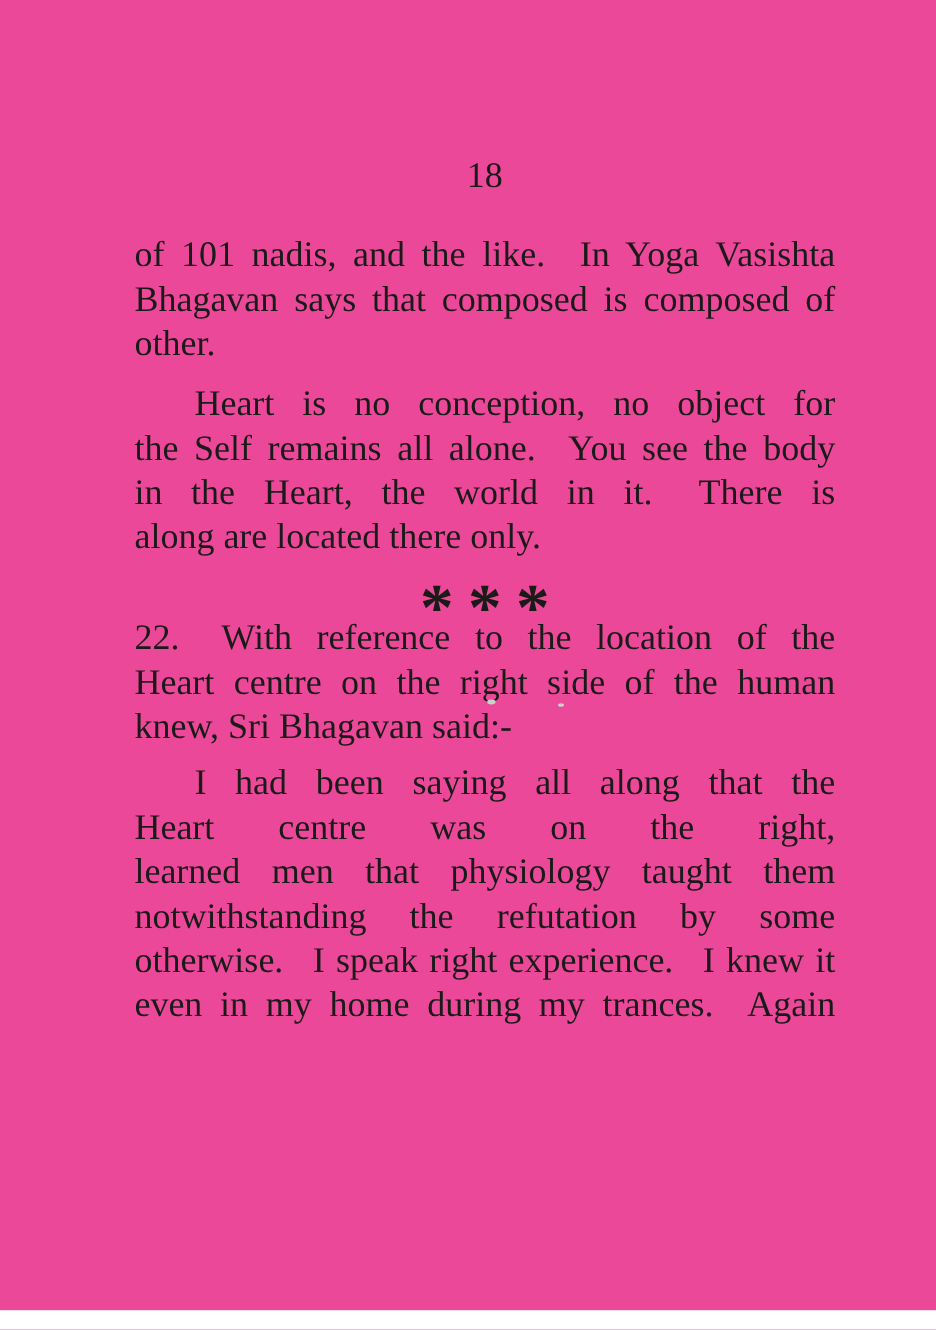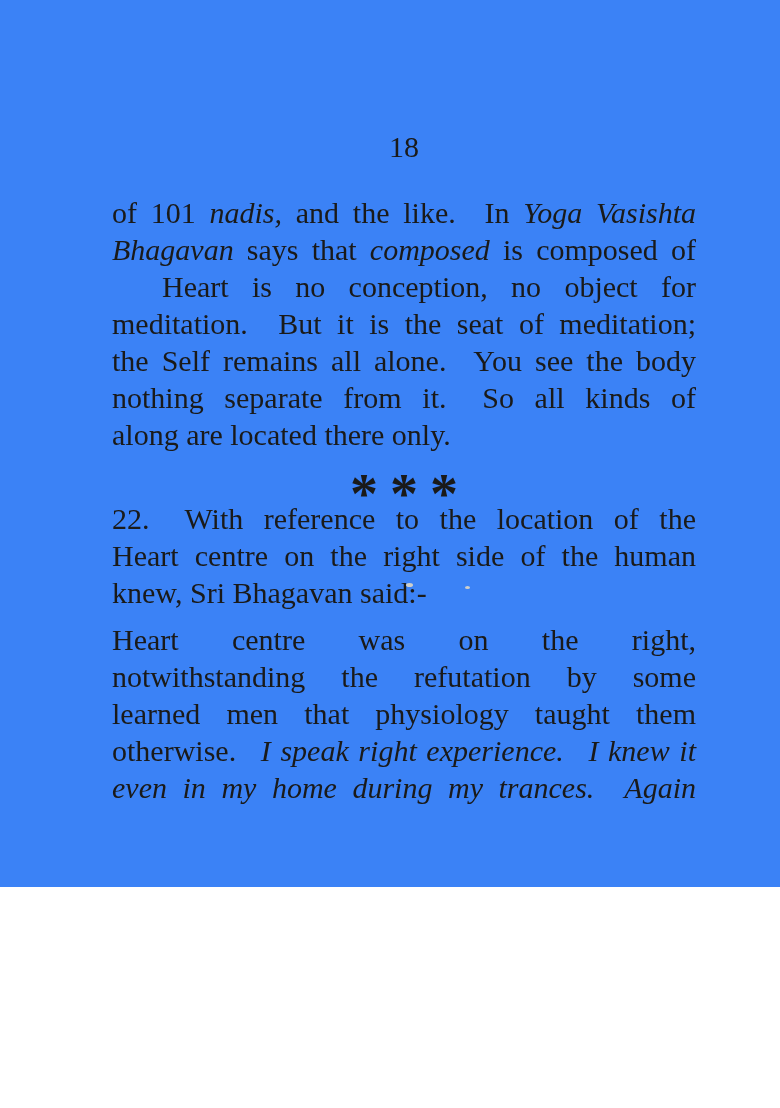--- a/index.html
+++ b/index.html
@@ -1,20 +1,20 @@
 <!DOCTYPE html>
 <html><head>
 <meta charset="utf-8">
 <style>
   html, body { margin: 0; padding: 0; background: #ffffff; }
   .sheet {
     position: relative;
     width: 780px;
-    height: 887px;
-    background: #3b82f6;
+    height: 1092px;
+    background: #ec4899;
     overflow: hidden;
     font-family: "Liberation Serif", "DejaVu Serif", serif;
     color: #1a1a19;
   }
   .folio {
     position: absolute;
     left: 112px;
     top: 128px;
     width: 584px;
     text-align: center;
@@ -29,22 +29,22 @@
   }
   .ln {
     font-size: 30px;
     line-height: 37px;
     text-align: justify;
     text-align-last: justify;
     white-space: normal;
   }
   .ln.last { text-align-last: left; }
   .ln.ind  { padding-left: 50px; }
-  .it { font-style: italic; }
-  .para.sp { margin-top: 0; }
+  .it { }
+  .para.sp { margin-top: 13px; }
   .para.sp2 { margin-top: 10px; }
   .divider-row {
     margin-top: 10px;
     height: 37px;
     text-align: center;
     overflow: visible;
   }
   .divider-glyphs {
     display: inline-block;
     font-size: 56px;
@@ -66,44 +66,45 @@
 
 <div class="sheet">
 
   <div class="folio">18</div>
 
   <div class="textcol">
 
     <div class="para">
       <div class="ln"><span>of 101 </span><span class="it">nadis,</span><span> and the like.  In </span><span class="it">Yoga Vasishta</span></div>
       <div class="ln"><span class="it">Bhagavan</span><span> says that </span><span class="it">composed</span><span> is composed of</span></div>
+      <div class="ln last"><span>other.</span></div>
     </div>
 
     <div class="para sp">
       <div class="ln ind">Heart is no conception, no object for</div>
-      <div class="ln">meditation.  But it is the seat of meditation;</div>
       <div class="ln">the Self remains all alone.  You see the body</div>
-      <div class="ln">nothing separate from it.  So all kinds of</div>
+      <div class="ln">in the Heart, the world in it.  There is</div>
       <div class="ln last">along are located there only.</div>
     </div>
 
     <div class="divider-row">
       <span class="divider-glyphs">* * *</span>
     </div>
 
     <div class="para">
       <div class="ln">22.  With reference to the location of the</div>
       <div class="ln">Heart centre on the right side of the human</div>
       <div class="ln last">knew, Sri Bhagavan said:-</div>
     </div>
 
     <div class="para sp2">
+      <div class="ln ind">I had been saying all along that the</div>
       <div class="ln">Heart centre was on the right,</div>
+      <div class="ln">learned men that physiology taught them</div>
       <div class="ln">notwithstanding the refutation by some</div>
-      <div class="ln">learned men that physiology taught them</div>
       <div class="ln"><span>otherwise.  </span><span class="it">I speak right experience.  I knew it</span></div>
       <div class="ln"><span class="it">even in my home during my trances.  Again</span></div>
     </div>
 
   </div>
 
   <div class="speck a"></div>
   <div class="speck b"></div>
 
 </div>

